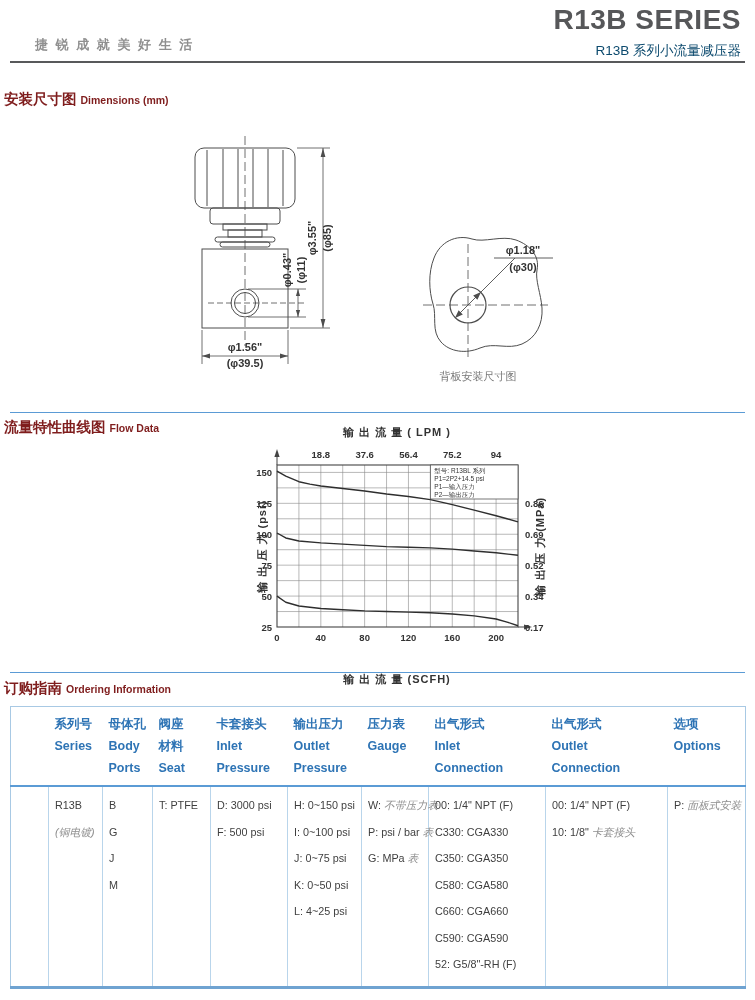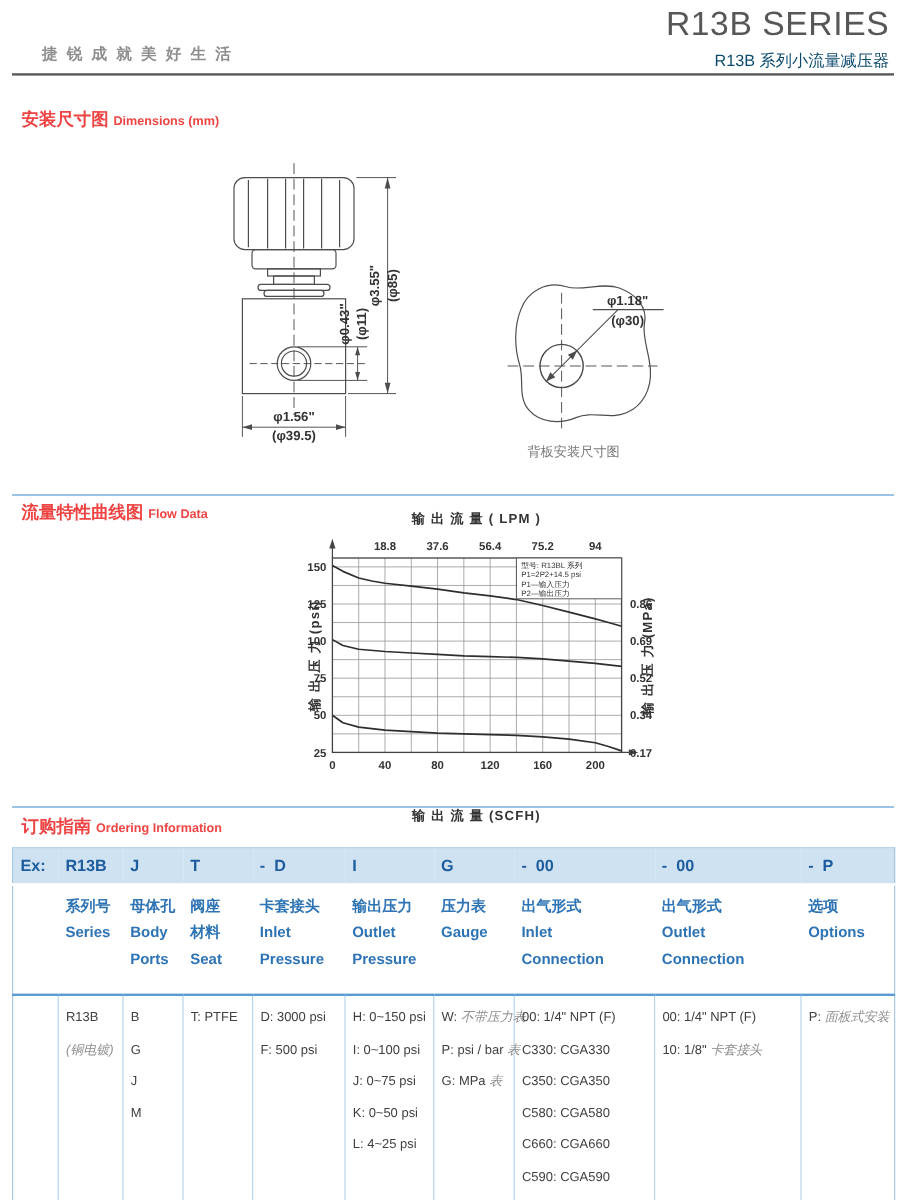--- a/index.html
+++ b/index.html
@@ -4,46 +4,46 @@
 <style>
   html,body{margin:0;padding:0;}
   body{
     width:755px;height:1000px;position:relative;background:#ffffff;
     font-family:"Liberation Sans","DejaVu Sans",sans-serif;color:#3f3f3f;
     overflow:hidden;
   }
   
   .slogan{position:absolute;left:35px;top:36px;font-size:13px;font-weight:600;
     color:#8f8f8f;letter-spacing:2px;}
-  .doc-title{position:absolute;right:14px;top:4px;font-size:28px;font-weight:normal;
+  .doc-title{position:absolute;right:14px;top:4px;font-size:28px;font-weight:bold;
     color:#565759;letter-spacing:.5px;}
   .doc-subtitle{position:absolute;right:14px;top:42px;font-size:13.5px;color:#0c4a6e;}
   .header-rule{position:absolute;left:10px;right:10px;top:61px;height:2px;background:#58595b;}
   
-  .sec-title{position:absolute;left:18px;color:#ef4444;}
+  .sec-title{position:absolute;left:4px;color:#7f1d1d;}
   .sec-title .zh{font-size:14.5px;font-weight:bold;}
   .sec-title .en{font-size:10.5px;font-weight:bold;margin-left:4px;}
   .rule-blue{position:absolute;left:10px;right:10px;height:1px;background:#5b9bd5;}
   
   .dimsvg{position:absolute;left:10px;top:118px;}
   .dimsvg text{font-family:"Liberation Sans","DejaVu Sans",sans-serif;}
   .dimlabel{font-size:11px;font-weight:bold;fill:#333333;}
   .caption{font-size:11px;fill:#777777;}
   
   .chart-svg{position:absolute;left:250px;top:440px;}
   .axis-title{position:absolute;font-size:11px;font-weight:bold;color:#333;text-align:center;
     letter-spacing:1px;}
   .axis-title.rot{transform:rotate(-90deg);}
   
   .ordering-table{position:absolute;left:10px;top:706px;width:735px;border-collapse:collapse;
     border:1px solid #a8c9e4;border-bottom:3px solid #6fa3d1;table-layout:fixed;}
   .ordering-table td{vertical-align:top;padding:0 0 0 6px;}
   .ex-row td{background:#cfe2f1;color:#1d5c9e;font-weight:bold;font-size:13.5px;
     height:29px;vertical-align:middle;white-space:pre;border-bottom:2px solid #ffffff;}
-  .head-row td{padding-top:6px;padding-bottom:18px;border-bottom:2px solid #5b9bd5;}
+  .head-row td{padding-top:6px;padding-bottom:6px;border-bottom:2px solid #5b9bd5;}
   .head-row div{font-size:12.5px;font-weight:600;color:#2e74b5;line-height:22px;white-space:nowrap;}
   .body-row td{padding-top:5px;padding-bottom:8px;border-left:1px solid #b9d5eb;}
   .body-row td:first-child{border-left:none;}
   .body-row div{font-size:10.8px;line-height:26.5px;white-space:nowrap;}
   .body-row .t{color:#3f3f3f;}
   .body-row .g{color:#8f8f8f;font-style:italic;}
 </style>
 </head>
 <body>
 
@@ -209,32 +209,20 @@
       <col style="width: 50px;">
       <col style="width: 58px;">
       <col style="width: 77px;">
       <col style="width: 74px;">
       <col style="width: 67px;">
       <col style="width: 117px;">
       <col style="width: 122px;">
       <col style="width: 78px;">
     </colgroup>
   <tbody>
-    <tr class="ex-row">
-        <td>Ex:</td>
-        <td>R13B</td>
-        <td>J</td>
-        <td>T</td>
-        <td>-  D</td>
-        <td>I</td>
-        <td>G</td>
-        <td>-  00</td>
-        <td>-  00</td>
-        <td>-  P</td>
-      </tr>
     <tr class="head-row">
         <td></td>
         <td>
           <div>系列号</div>
           <div>Series</div>
         </td>
         <td>
           <div>母体孔</div>
           <div>Body</div>
           <div>Ports</div>

